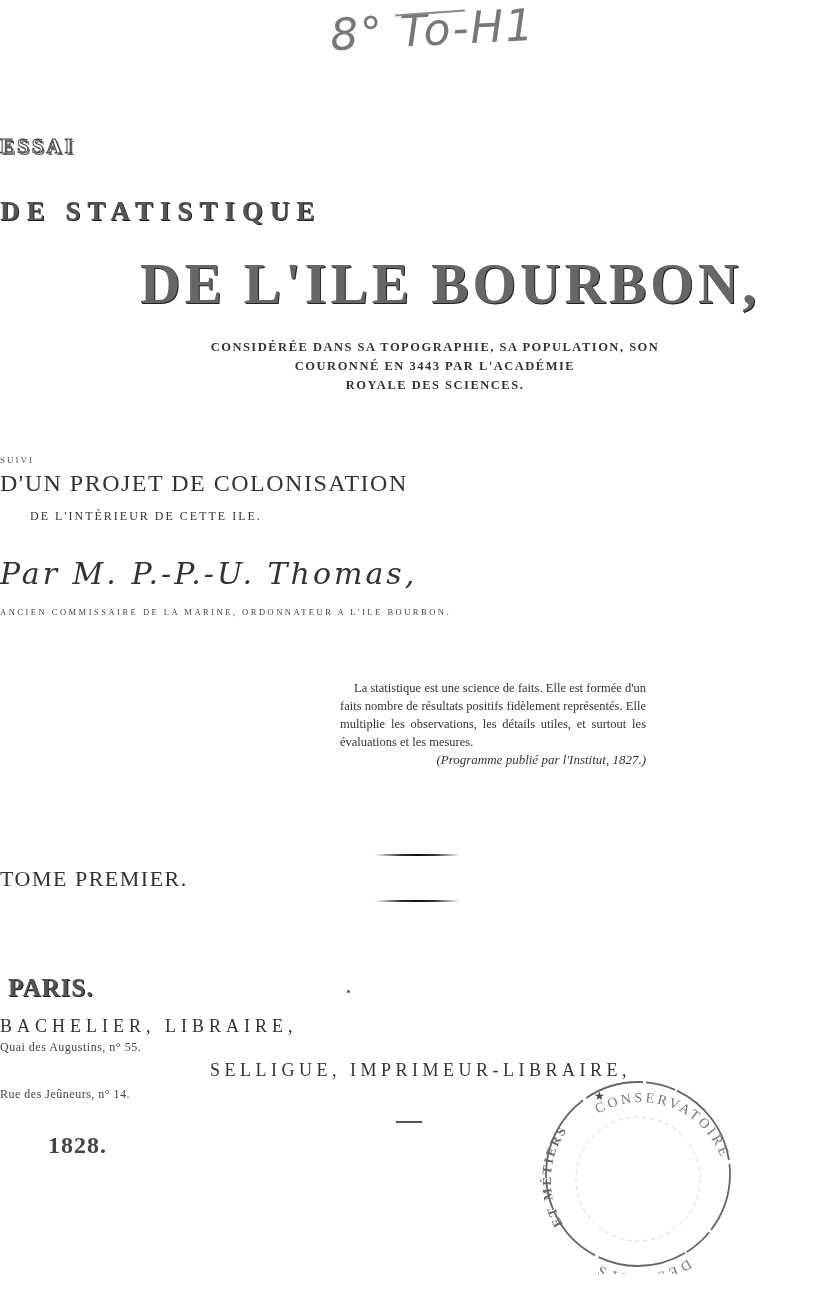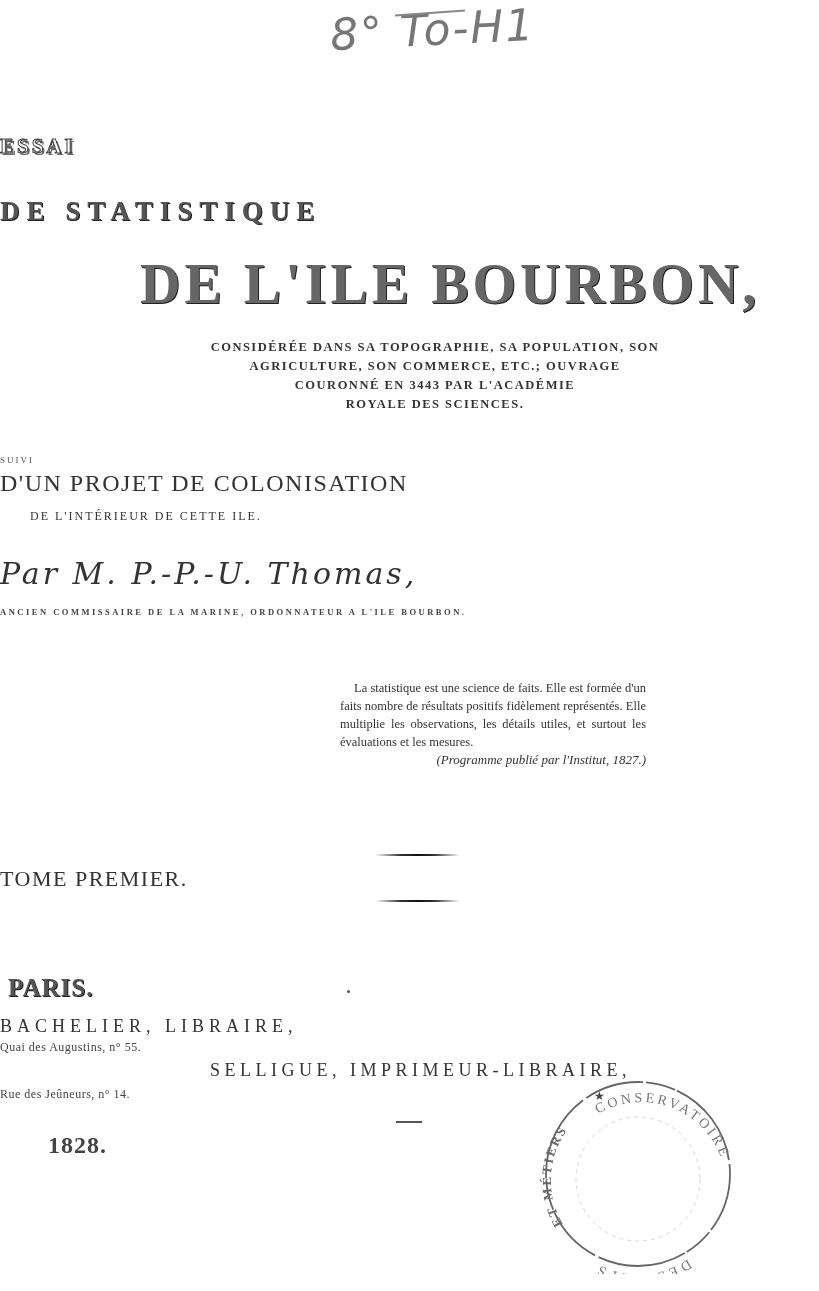--- a/index.html
+++ b/index.html
@@ -9,21 +9,21 @@
     .shelfmark { left: 330px; top: 4px; font-family: "DejaVu Sans", sans-serif; font-style: italic; font-size: 44px; color: #777; letter-spacing: 2px; transform: rotate(-3deg); }
     .shelfmark-bar { left: 395px; top: 12px; width: 70px; height: 2px; background: #888; transform: rotate(-4deg); }
     .essai { top: 134px; font-family: "Liberation Serif", serif; font-weight: bold; font-size: 21px; letter-spacing: 3px; color: #fff; -webkit-text-stroke: 1px #444; text-shadow: 2px 2px 0 #666; }
     .subtitle1 { top: 196px; font-weight: bold; font-size: 27px; letter-spacing: 7px; color: #555; text-shadow: 1px 1px 0 #222; }
     .maintitle { top: 252px; left: 140px; width: 560px; font-weight: bold; font-size: 56px; letter-spacing: 4px; color: #666; text-shadow: 1px 1px 0 #222; white-space: nowrap; text-align: center; }
     .descr { top: 338px; left: 170px; width: 530px; font-size: 12.5px; font-weight: bold; letter-spacing: 1.5px; line-height: 19px; color: #333; text-align: center; }
     .suivi { top: 455px; font-size: 9px; letter-spacing: 2px; color: #555; }
     .projet { top: 470px; font-size: 24px; letter-spacing: 1.5px; color: #333; }
     .interieur { top: 509px; font-size: 12px; letter-spacing: 2px; color: #333; margin-left: 30px; }
     .author { top: 556px; font-family: "DejaVu Serif", serif; font-style: italic; font-size: 30px; letter-spacing: 3px; color: #333; }
-    .author-desc { top: 607px; font-size: 8.5px; letter-spacing: 2.5px; color: #444; font-weight: bold; }
+    .author-desc { top: 607px; font-size: 8.5px; letter-spacing: 2.5px; color: #444; }
     .epigraph { top: 679px; left: 340px; width: 306px; font-size: 12.5px; line-height: 18px; color: #333; text-align: justify; }
     .epigraph-indent { text-indent: 14px; }
     .epigraph-cite { display: block; text-align: right; font-style: italic; margin-top: 0px; font-size: 13px; }
     .rule { height: 2px; background: linear-gradient(90deg, transparent, #333 30%, #111 50%, #333 70%, transparent); }
     .rule1 { top: 854px; left: 375px; width: 85px; }
     .rule2 { top: 900px; left: 375px; width: 85px; }
     .tome { top: 866px; font-size: 22px; letter-spacing: 1.5px; color: #333; }
     .paris { top: 974px; font-weight: bold; font-size: 25px; letter-spacing: 1px; color: #555; text-shadow: 1px 1px 0 #222; margin-left: 8px; }
     .paris-dot { position: absolute; left: 347px; top: 990px; width: 3px; height: 3px; background: #555; border-radius: 50%; }
     .publisher1 { top: 1016px; font-size: 18px; letter-spacing: 5px; color: #333; }
@@ -39,21 +39,20 @@
 
 <div class="abs shelfmark">8° To-H1</div>
 <div class="abs shelfmark-bar"></div>
 
 <div class="abs center essai">ESSAI</div>
 <div class="abs center subtitle1">DE STATISTIQUE</div>
 <div class="abs maintitle">DE L'ILE BOURBON,</div>
 
 <div class="abs descr">
   <div>CONSIDÉRÉE DANS SA TOPOGRAPHIE, SA POPULATION, SON</div>
-  <div>AGRICULTURE, SON COMMERCE, ETC.; OUVRAGE</div>
   <div>COURONNÉ EN 3443 PAR L'ACADÉMIE</div>
   <div>ROYALE DES SCIENCES.</div>
 </div>
 
 <div class="abs center suivi">SUIVI</div>
 <div class="abs center projet">D'UN PROJET DE COLONISATION</div>
 <div class="abs center interieur">DE L'INTÉRIEUR DE CETTE ILE.</div>
 
 <div class="abs center author">Par M. P.-P.-U. Thomas,</div>
 <div class="abs center author-desc">ANCIEN COMMISSAIRE DE LA MARINE, ORDONNATEUR A L'ILE BOURBON.</div>

